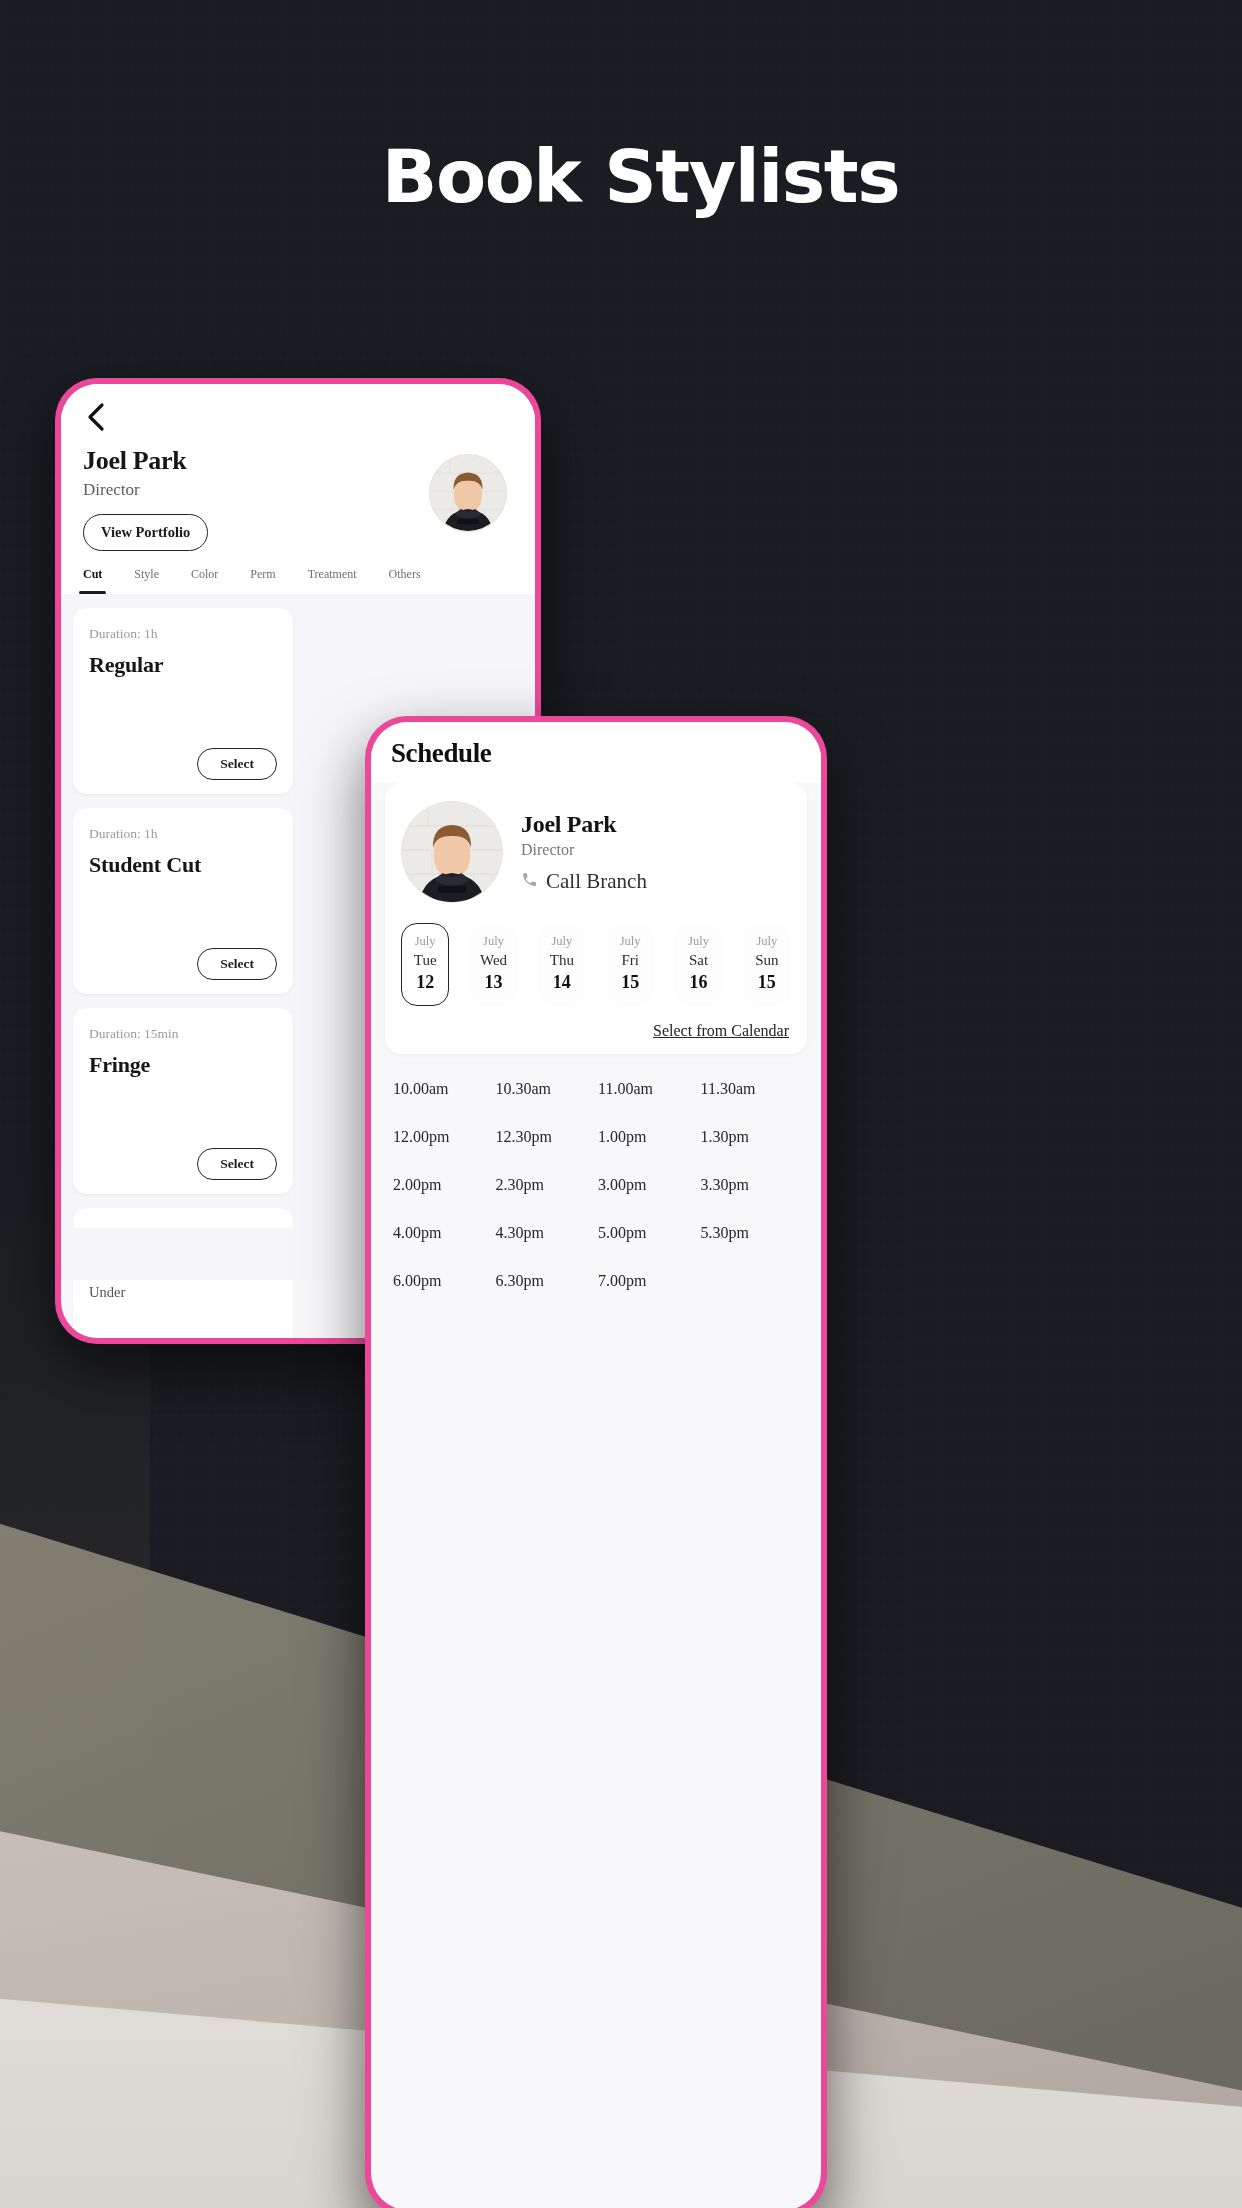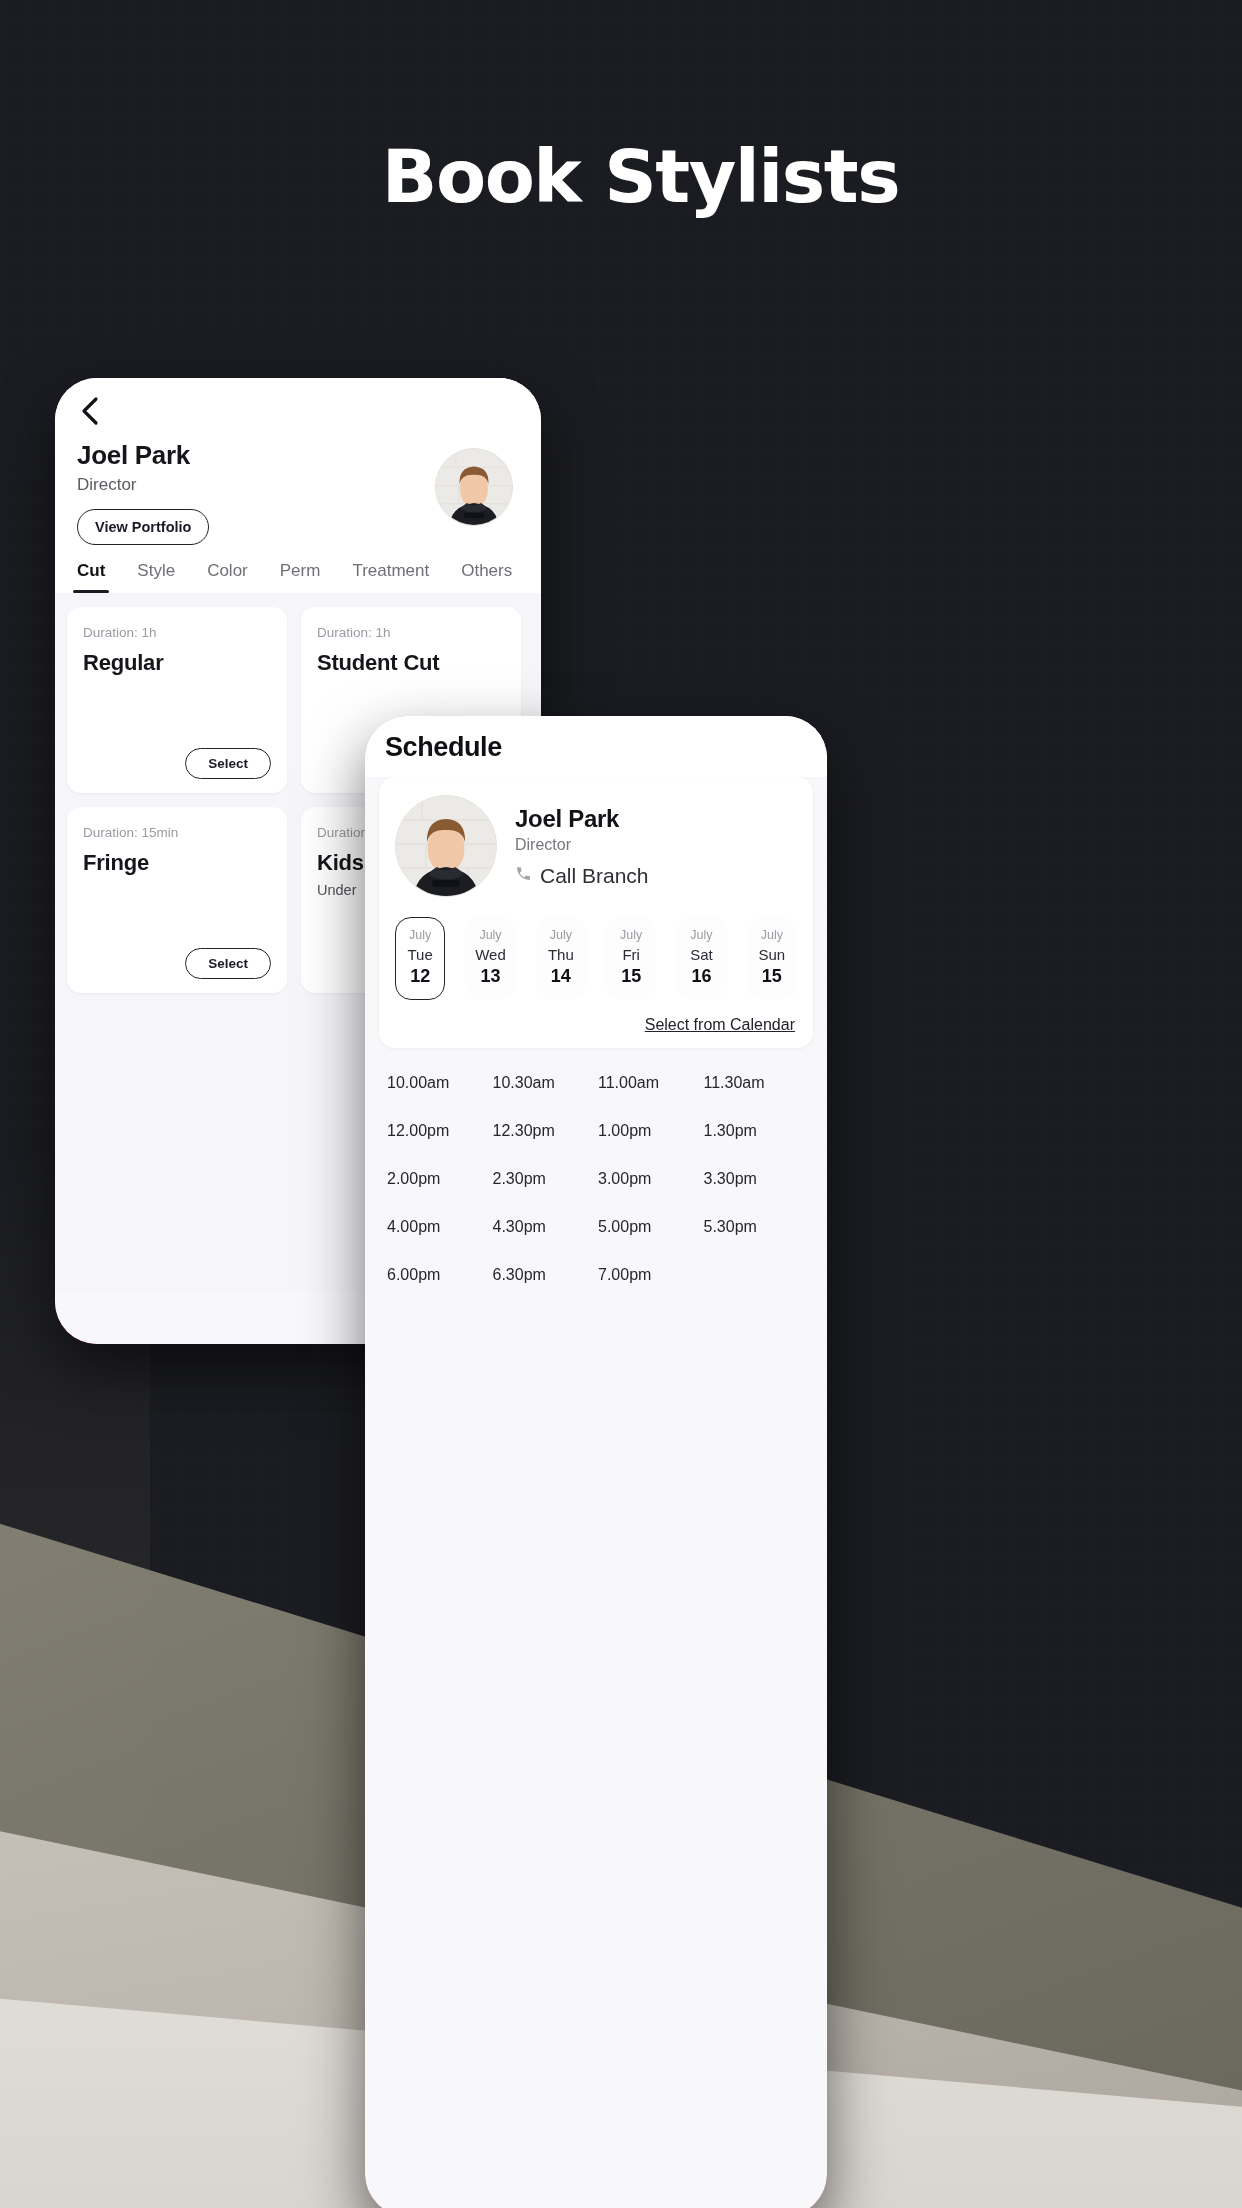--- a/index.html
+++ b/index.html
@@ -57,23 +57,24 @@
     line-height:1;
     font-family:"DejaVu Sans","Liberation Sans",sans-serif;
     padding-left:39px;
   }
 
   
   .phone{
     position:absolute;
     background:#ec4899;
     border-radius:42px;
-    padding:0;
+    padding:6px;
     box-shadow:0 26px 60px rgba(0,0,0,.55);
     overflow:hidden;
+    font-family:Liberation Serif, serif;
   }
   .screen{
     width:100%; height:100%;
     background:#f8f7fa;
     border-radius:37px;
     overflow:hidden;
     position:relative;
   }
 
   
@@ -121,21 +122,21 @@
   #avatar-1{ width:78px;height:78px; margin-top:8px; margin-right:6px; border:1px solid #e2e0dd;}
   .av-face{ position:absolute; inset:0; }
 
   .tabs{
     display:flex; align-items:flex-end; gap:0;
     padding:16px 4px 0 4px;
     background:#fff;
     overflow:hidden;
   }
   .tab{
-    font-size:17px; color:#6f6f76; padding:0 0 12px 0; margin-right:32px;
+    font-size:12px; color:#6f6f76; padding:0 0 12px 0; margin-right:32px;
     white-space:nowrap; cursor:pointer; position:relative;
   }
   .tab.active{ color:#131317; font-weight:700; }
   .tab.active:after{
     content:""; position:absolute; left:-4px; right:-4px; bottom:0; height:3px;
     background:#1b1b22; border-radius:2px;
   }
 
   .p1-body{ background:#f6f5f9; padding:14px 12px 0 12px; height:calc(100% - 268px); position:relative;}
   .svc-grid{ display:flex; flex-wrap:wrap; gap:14px; }

